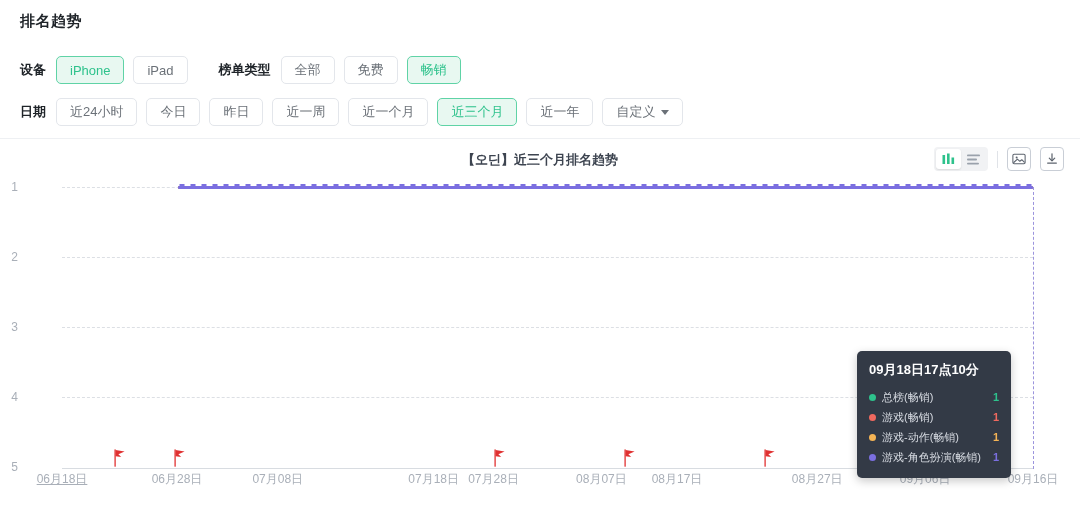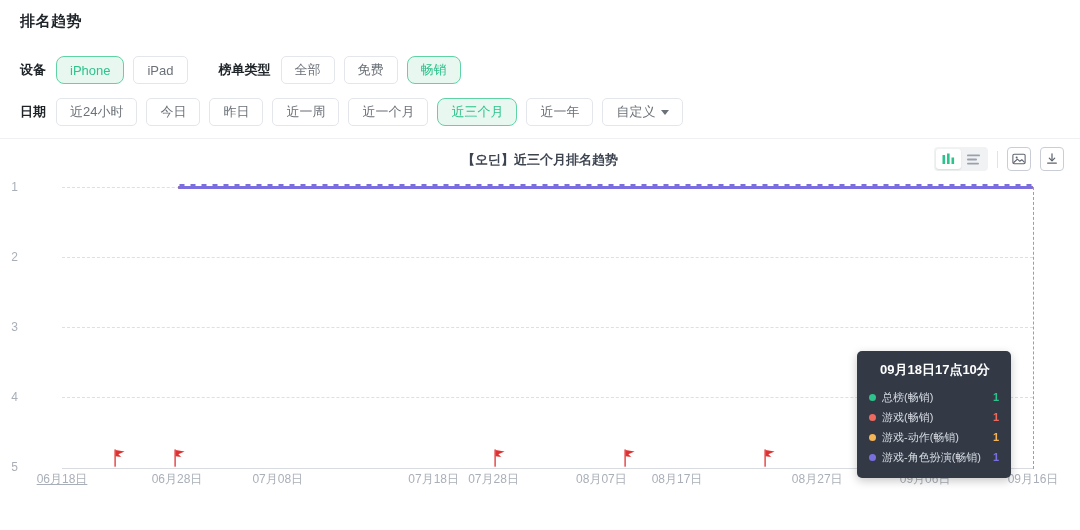--- a/index.html
+++ b/index.html
@@ -31,21 +31,21 @@
   .filter-label.second { margin-left: 22px; }
 
   .chip {
     display: inline-flex; align-items: center; justify-content: center;
     height: 28px; padding: 0 13px; margin-right: 9px;
     border: 1px solid #e3e6eb; border-radius: 5px;
     background: #fff; color: #6b7178; font-size: 13px;
     white-space: nowrap; cursor: pointer;
   }
   .chip.active {
-    background: #e8f8f1; border-color: #5fd3a6; color: #2ec28c; border-radius: 8px;
+    background: #e8f8f1; border-color: #5fd3a6; color: #2ec28c;
   }
   .chip .caret {
     display: inline-block; margin-left: 6px;
     border-left: 4px solid transparent; border-right: 4px solid transparent;
     border-top: 5px solid #6b7178;
   }
 
   
   .chart-card {
     position: absolute; left: 0; top: 138px;
@@ -128,21 +128,21 @@
 
   
   .tooltip {
     position: absolute; left: 857px; top: 212px;
     width: 154px;
     background: #333a46; border-radius: 5px;
     padding: 10px 12px 11px 12px;
     box-shadow: 0 3px 10px rgba(0,0,0,.22);
     color: #fff;
   }
-  .tt-title { font-size: 13px; font-weight: bold; margin-bottom: 8px; color:#fff;margin-left:11px; }
+  .tt-title { font-size: 13px; font-weight: bold; margin-bottom: 8px; color:#fff; }
   .tt-row {
     display: flex; align-items: center;
     font-size: 11px; line-height: 20px; height: 20px;
     white-space: nowrap;
   }
   .tt-dot { width: 7px; height: 7px; border-radius: 50%; margin-right: 6px; flex: none; }
   .tt-name { color: #d6dae1; flex: 1; }
   .tt-val { font-weight: bold; margin-left: 6px; }
 </style>
 </head>

